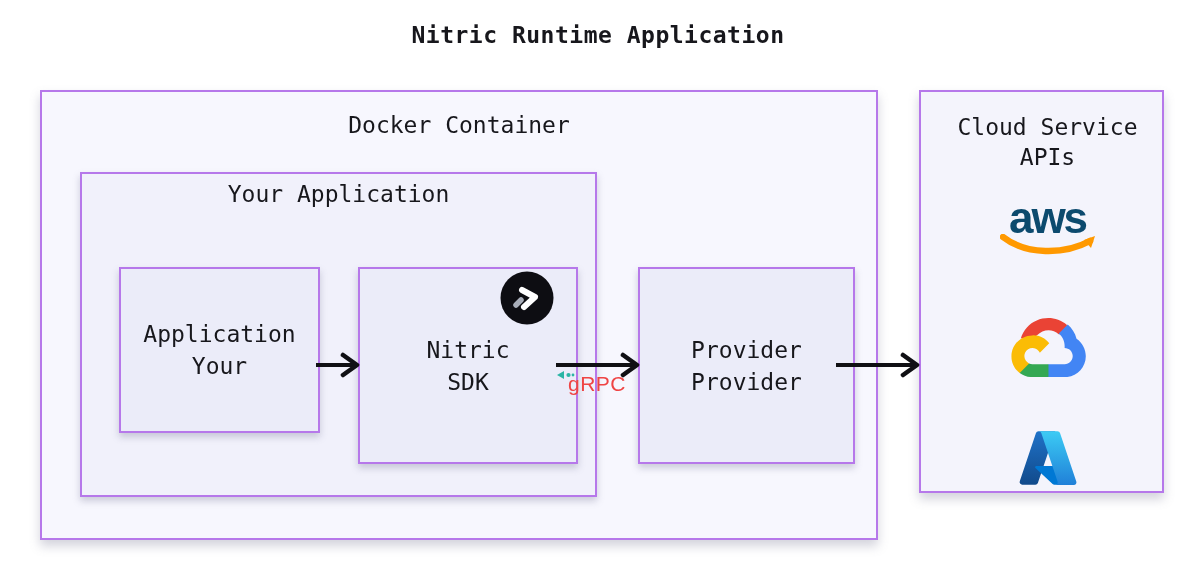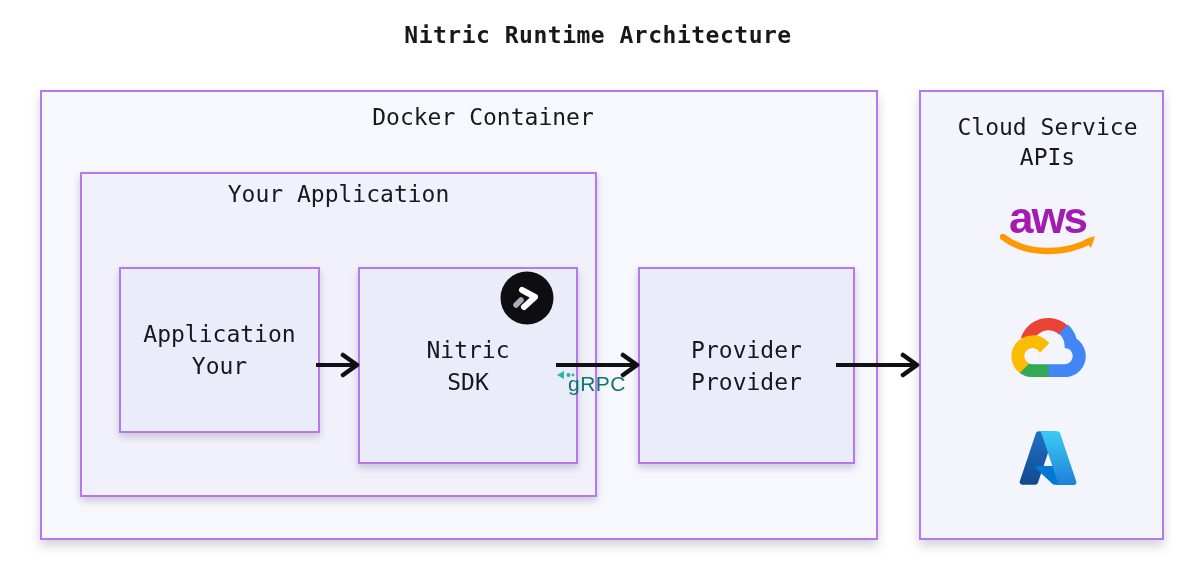--- a/index.html
+++ b/index.html
@@ -9,56 +9,56 @@
   }
   .title{
     position:absolute;left:0;top:22px;width:100%;text-align:center;
     font-size:23px;font-weight:600;letter-spacing:.5px;
   }
   .pbox{position:absolute;border:2px solid #b678ea;box-sizing:border-box;}
   .shadow-lg{box-shadow:0 6px 10px rgba(110,110,140,.30);}
   .shadow-sm{box-shadow:0 4px 7px rgba(110,110,140,.32);}
   .docker{left:40px;top:90px;width:838px;height:450px;background:#f7f7fe;}
   .yourapp{left:80px;top:172px;width:517px;height:325px;background:#f1f1fb;}
-  .cloud{left:919px;top:90px;width:245px;height:450px;background:#f4f4fc;padding-left:12px;}
+  .cloud{left:919px;top:90px;width:245px;height:403px;background:#f4f4fc;padding-left:12px;}
   .box-label{width:100%;text-align:center;font-size:23px;}
-  .docker .box-label{padding-top:12px;margin-left:24px;}
+  .docker .box-label{padding-top:20px;}
   .yourapp .box-label{padding-top:7px;}
   .small-box{
     background:#ebecf9;display:flex;flex-direction:column;align-items:center;justify-content:center;
     text-align:center;font-size:23px;line-height:32px;
   }
   .appcode{left:119px;top:267px;width:201px;height:166px;}
   .nitricbox{left:358px;top:267px;width:220px;height:197px;}
   .provider{left:638px;top:267px;width:217px;height:197px;}
   .small-box span{display:block;}
   .arrow{position:absolute;top:350px;}
   .nitric-logo{position:absolute;left:500px;top:271px;width:54px;height:54px;}
   .grpc{position:absolute;left:561px;top:372px;font-family:"Liberation Sans",sans-serif;
-    font-size:21px;color:#0f766e;letter-spacing:.5px;}
+    font-size:21px;color:#ef4444;letter-spacing:.5px;}
   .grpc .gicon{position:absolute;left:-4px;top:-3px;}
   .grpc .gtext{padding-left:7px;}
   .cloud-inner{display:flex;flex-direction:column;align-items:center;}
   .cloud .box-label{padding-top:20px;line-height:30px;font-size:23px;}
   .cloud .box-label span{display:block;}
   .awswrap{margin-top:26px;display:flex;flex-direction:column;align-items:center;}
   .aws-word{
     font-family:"Liberation Sans",sans-serif;font-weight:600;font-size:44px;line-height:40px;
-    color:#a21caf;letter-spacing:-2px;
+    color:#0c4a6e;letter-spacing:-2px;
   }
   .aws-swoosh{margin-top:-4px;}
   .gcp-logo{margin-top:54px;}
   .azure-logo{margin-top:50px;}
 </style>
 </head>
 <body>
 
 <div class="stage">
 
-  <div class="title">Nitric Runtime Architecture</div>
+  <div class="title">Nitric Runtime Application</div>
 
   <div class="pbox docker shadow-lg">
     <div class="box-label">Docker Container</div>
   </div>
 
   <div class="pbox yourapp shadow-sm">
     <div class="box-label">Your Application</div>
   </div>
 
   <div class="pbox small-box appcode shadow-sm">

